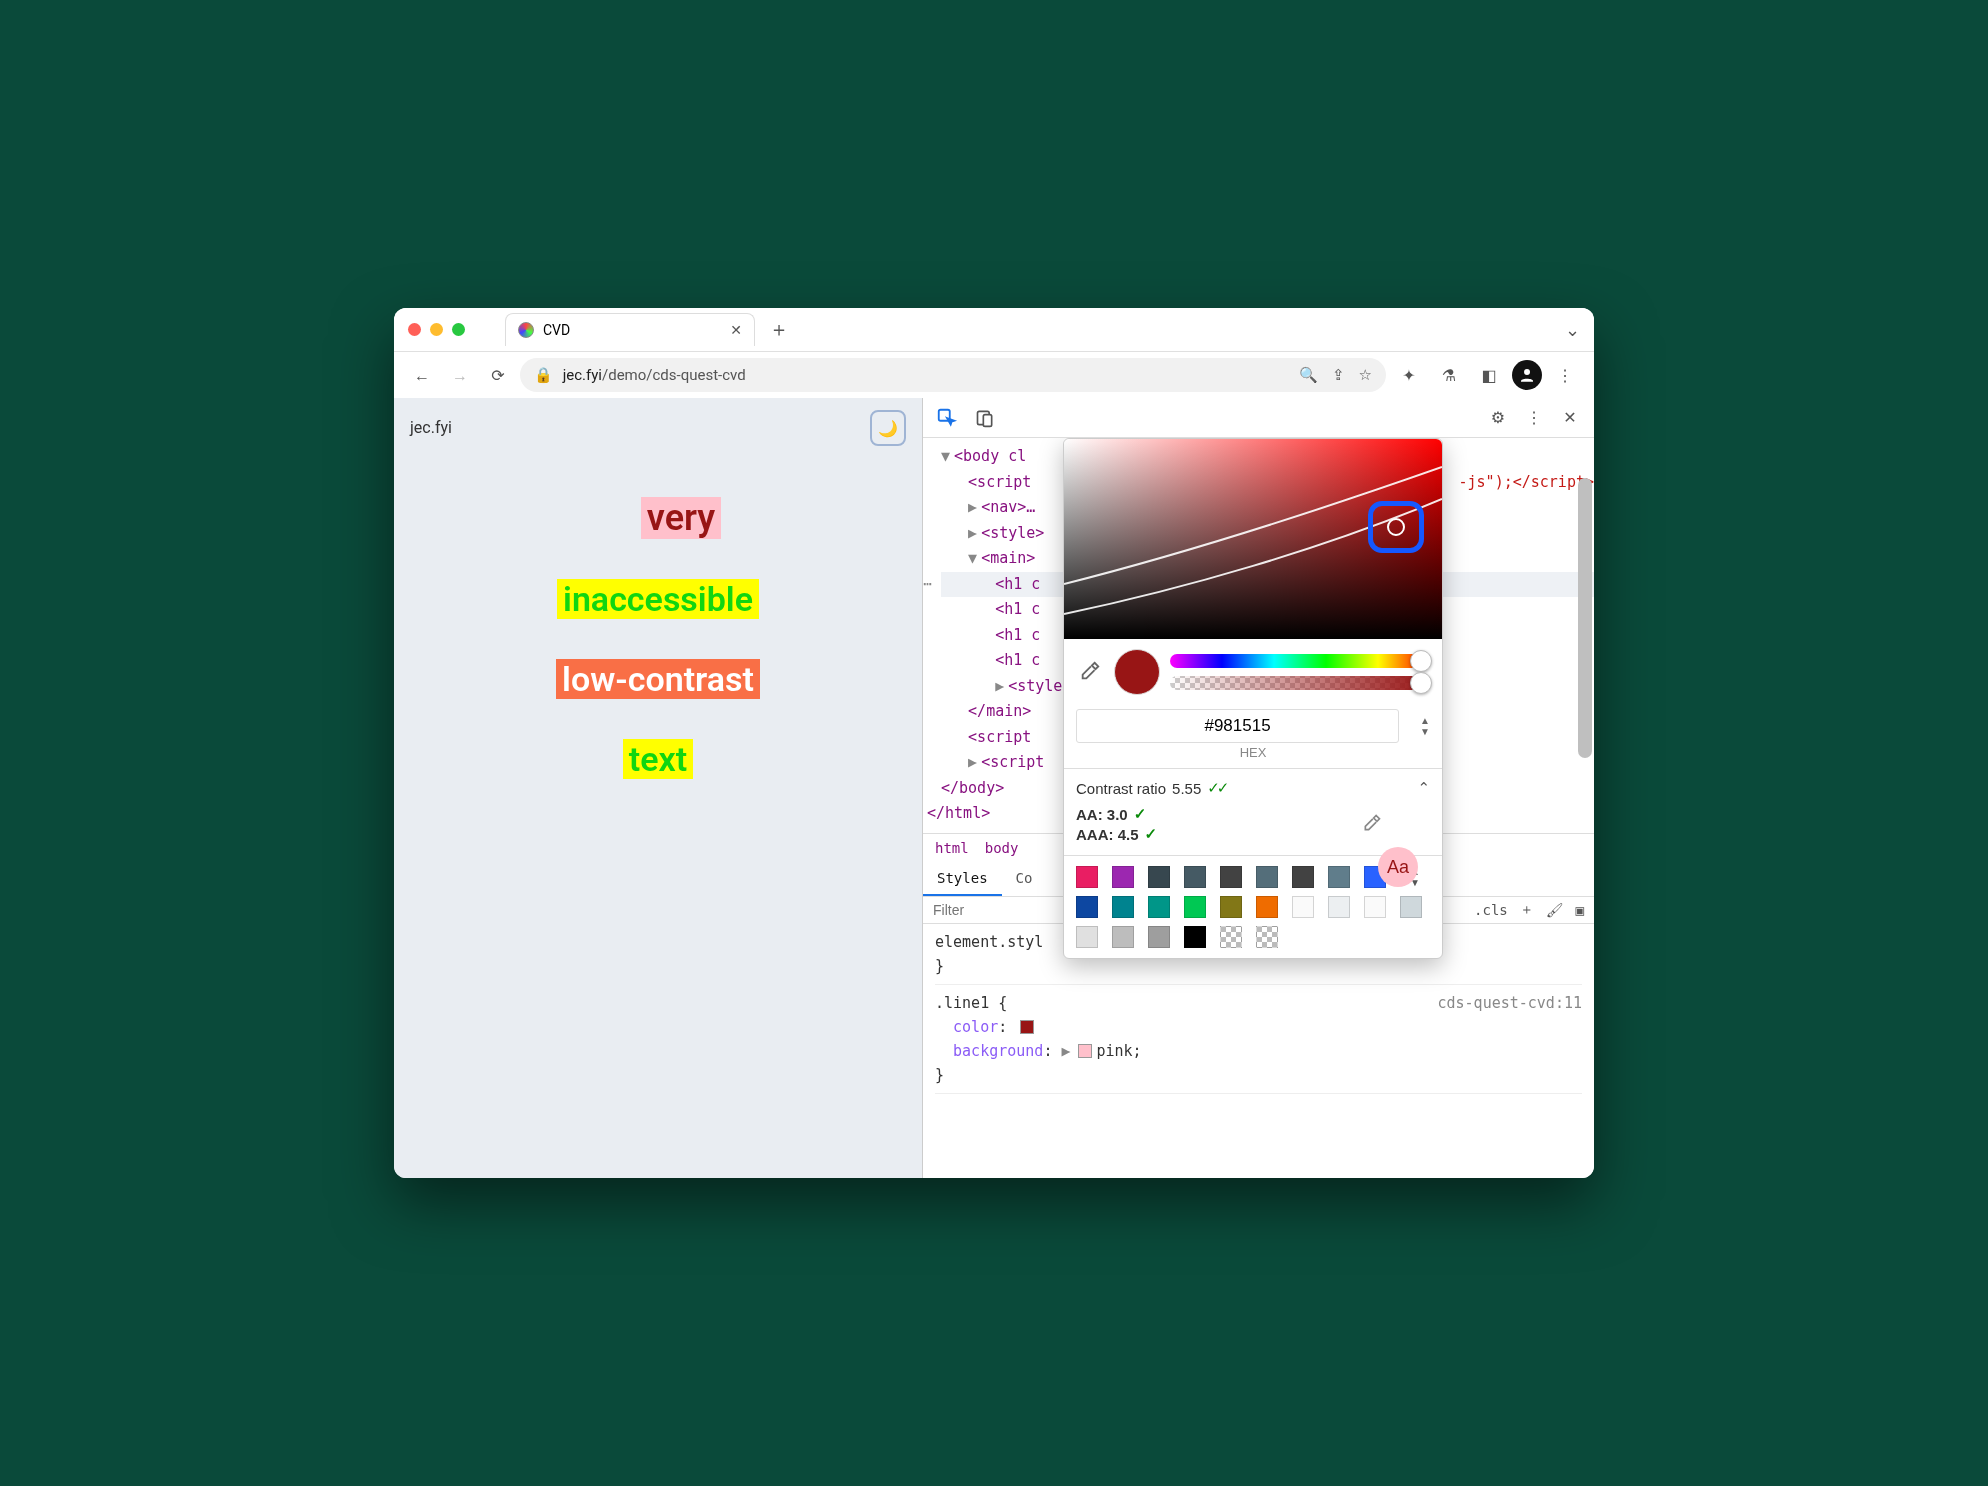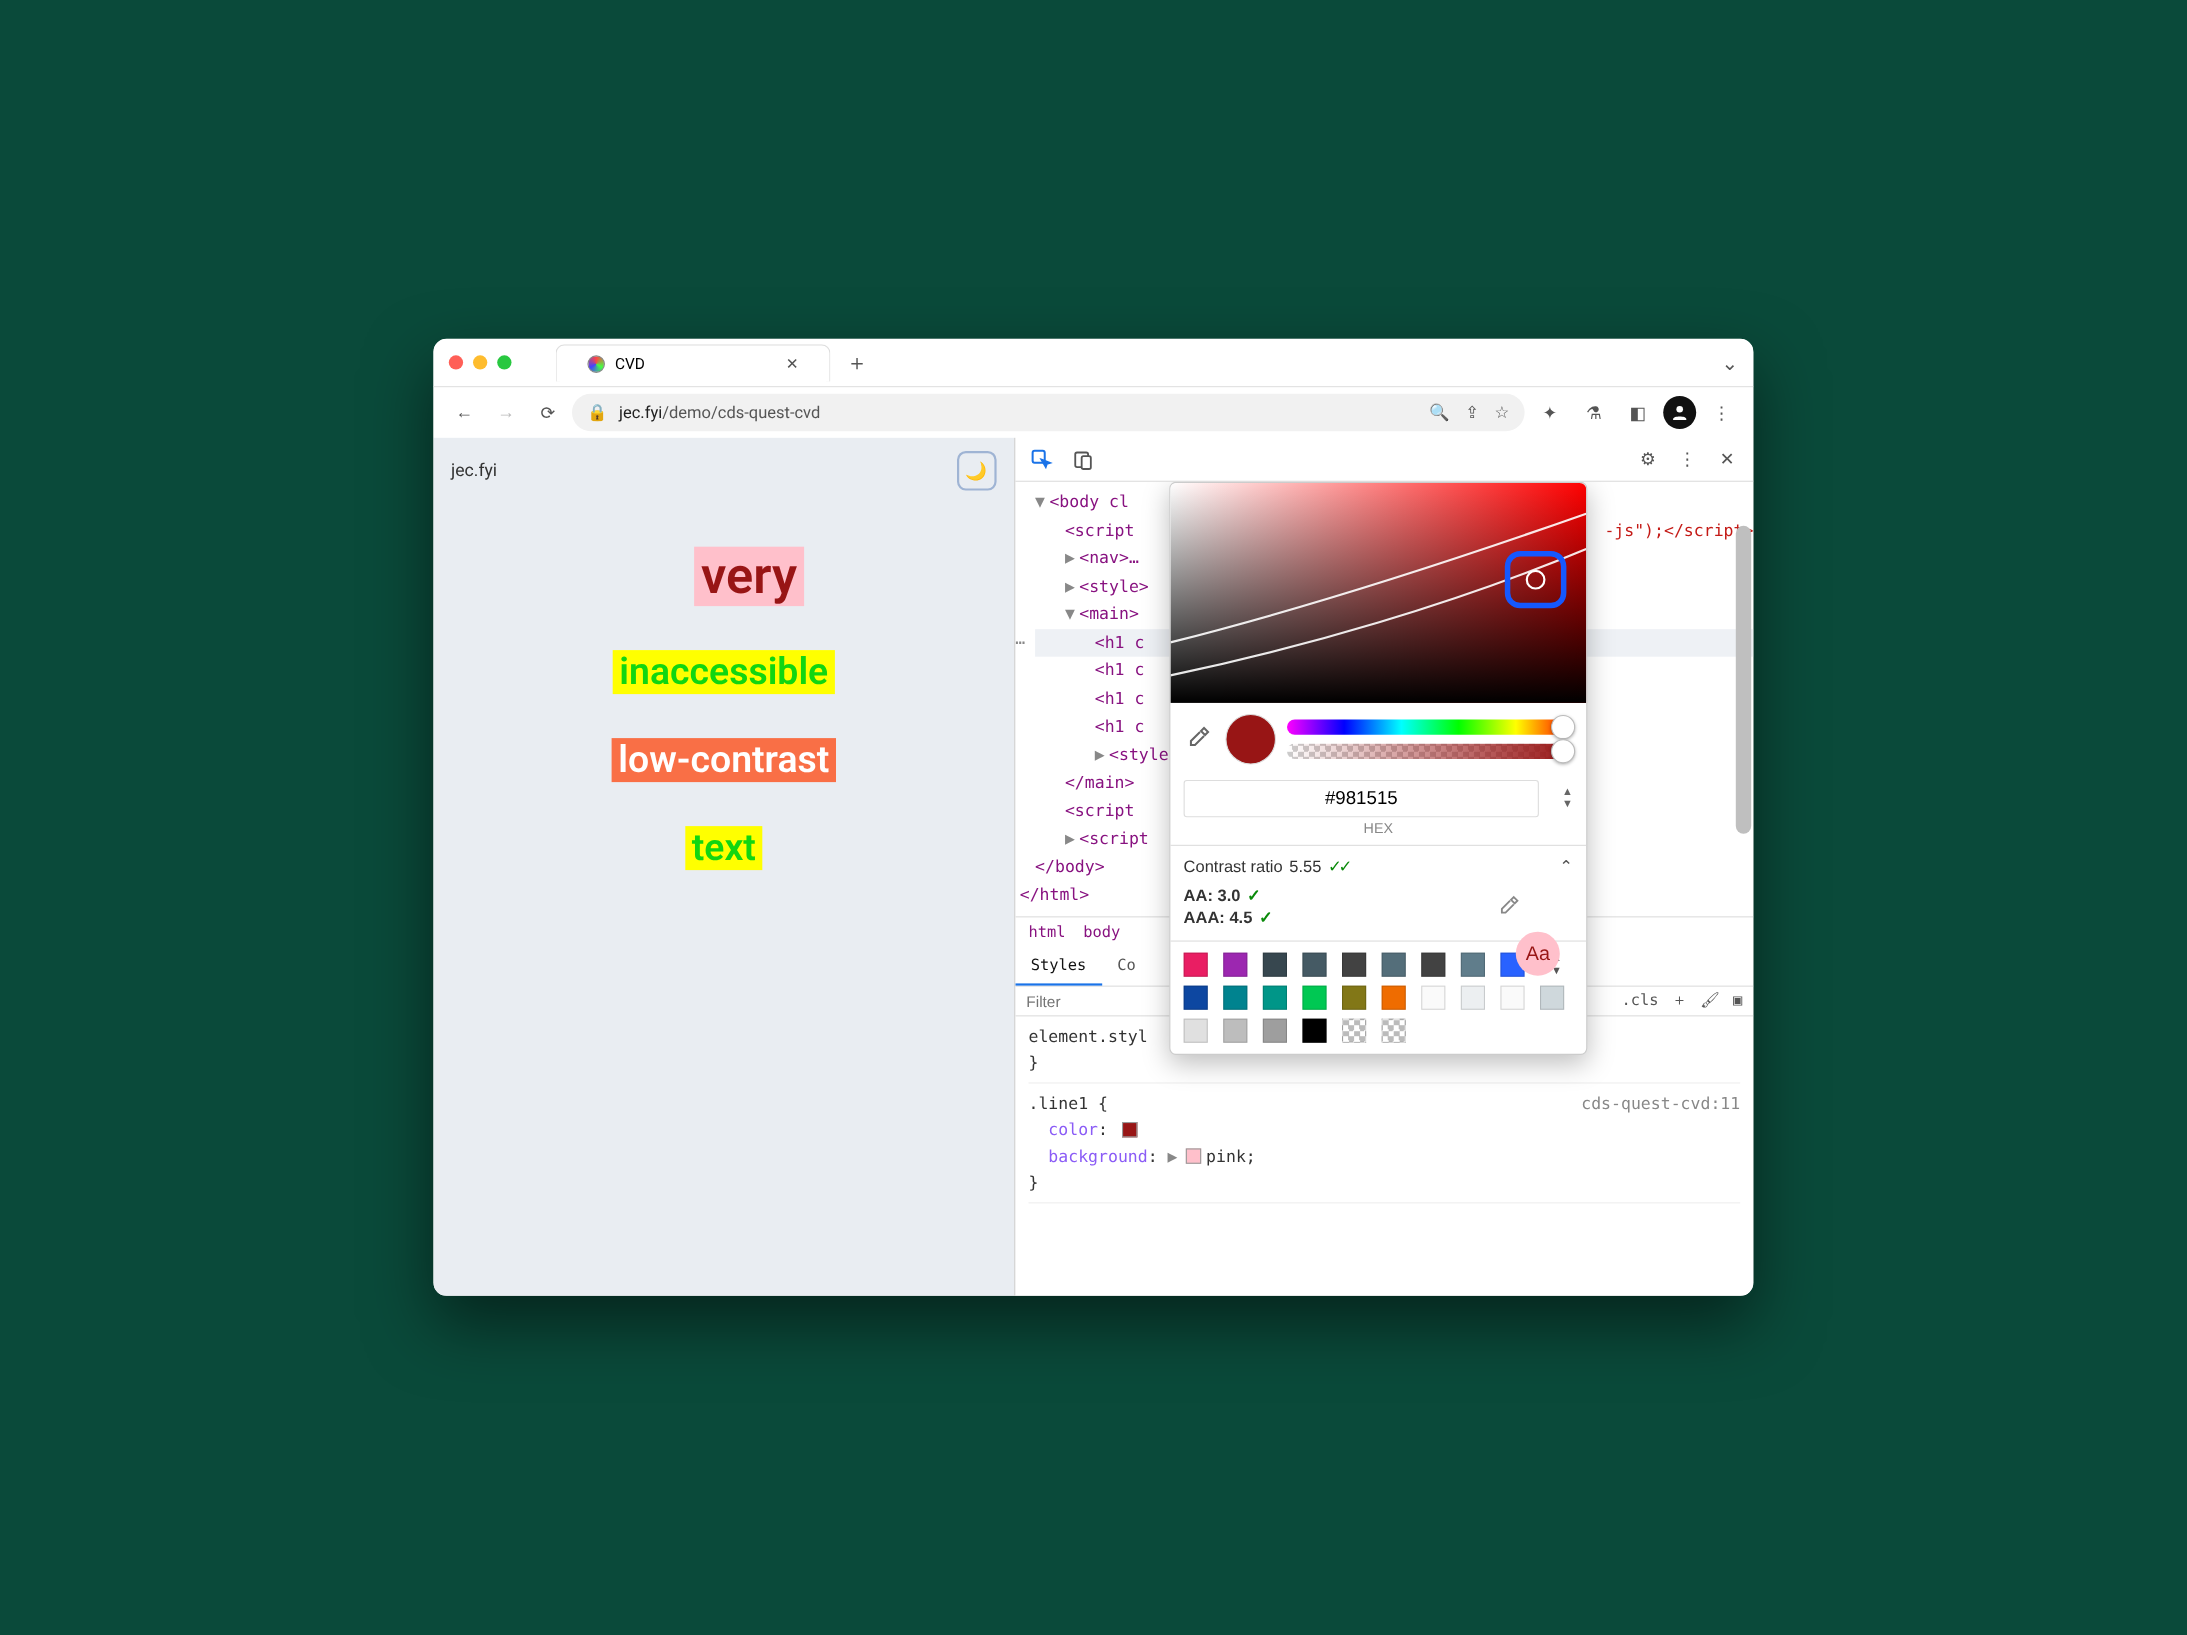--- a/index.html
+++ b/index.html
@@ -34,23 +34,23 @@
     position: relative;
   }
   .traffic { display: flex; gap: 9px; }
   .dot { width: 13px; height: 13px; border-radius: 50%; }
   .dot.red { background: #ff5f57; }
   .dot.yellow { background: #febc2e; }
   .dot.green { background: #28c840; }
   .tab {
     margin-left: 40px;
     display: flex;
-    align-items: flex-end;
+    align-items: center;
     gap: 9px;
-    padding: 8px 28px;
+    padding: 8px 12px;
     border-radius: 8px 8px 0 0;
     background: #fff;
     font-size: 14px;
     min-width: 250px;
     position: relative;
     border: 1px solid #ddd;
     border-bottom: none;
   }
   .tab .favicon { width: 16px; height: 16px; border-radius: 50%; background: conic-gradient(#f44,#4f4,#44f,#f44); border:1px solid #888;}
   .tab .close { margin-left: auto; color:#555; }
@@ -100,21 +100,21 @@
   .page-brand { font-size:16px; color:#333; }
   .dark-toggle {
     position:absolute; top:12px; right:16px;
     width:36px;height:36px;border-radius:8px;border:2px solid #9fb4d4;
     display:flex;align-items:center;justify-content:center;color:#3b4a66;
   }
   .demo-lines {
     margin-top: 60px;
     display:flex; flex-direction:column; align-items:center; gap:40px;
   }
-  .line1 { color:#981515; background:pink; font-size:46px; font-weight:600; padding:0 6px;margin-left:46px;}
+  .line1 { color:#981515; background:pink; font-size:36px; font-weight:600; padding:0 6px;margin-left:46px;}
   .line2 { color:#11d611; background:yellow; font-size:34px; font-weight:600; padding:0 6px;}
   .line3 { color:#fff; background:#f96f46; font-size:34px; font-weight:600; padding:0 6px;}
   .line4 { color:#11d611; background:yellow; font-size:34px; font-weight:600; padding:0 6px;}
 
   
   .devtools {
     flex:1;
     border-left:1px solid #ccc;
     display:flex;
     flex-direction:column;

